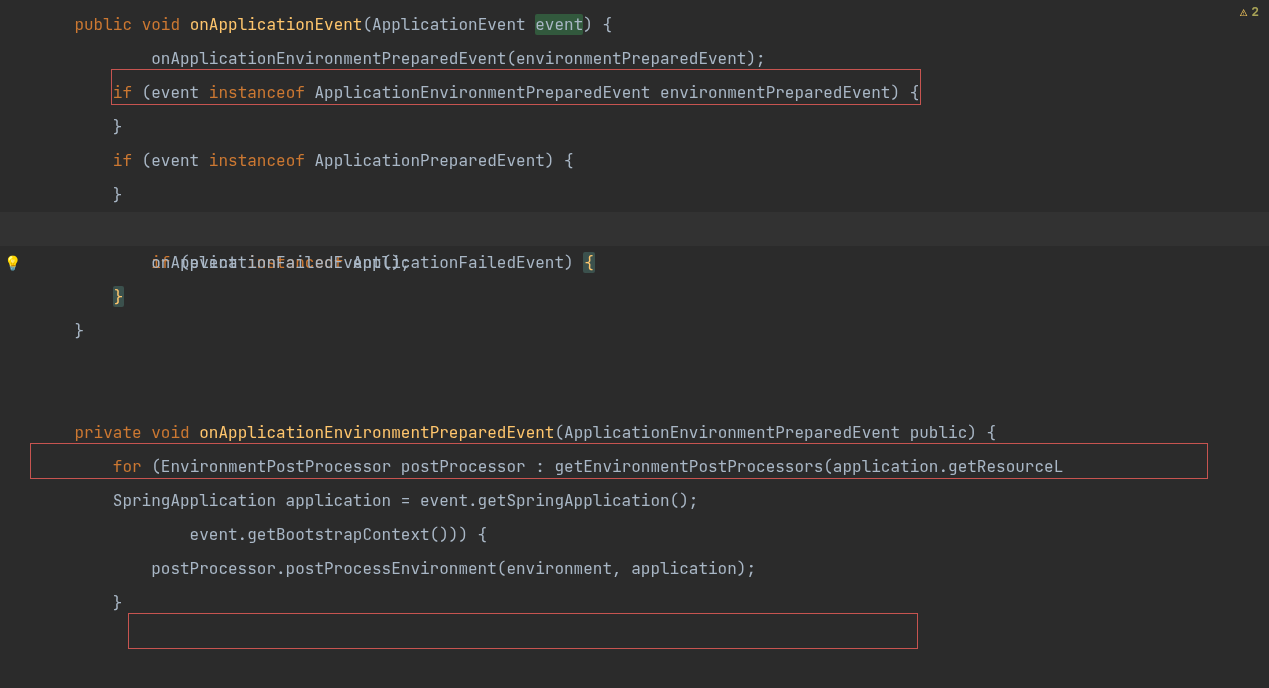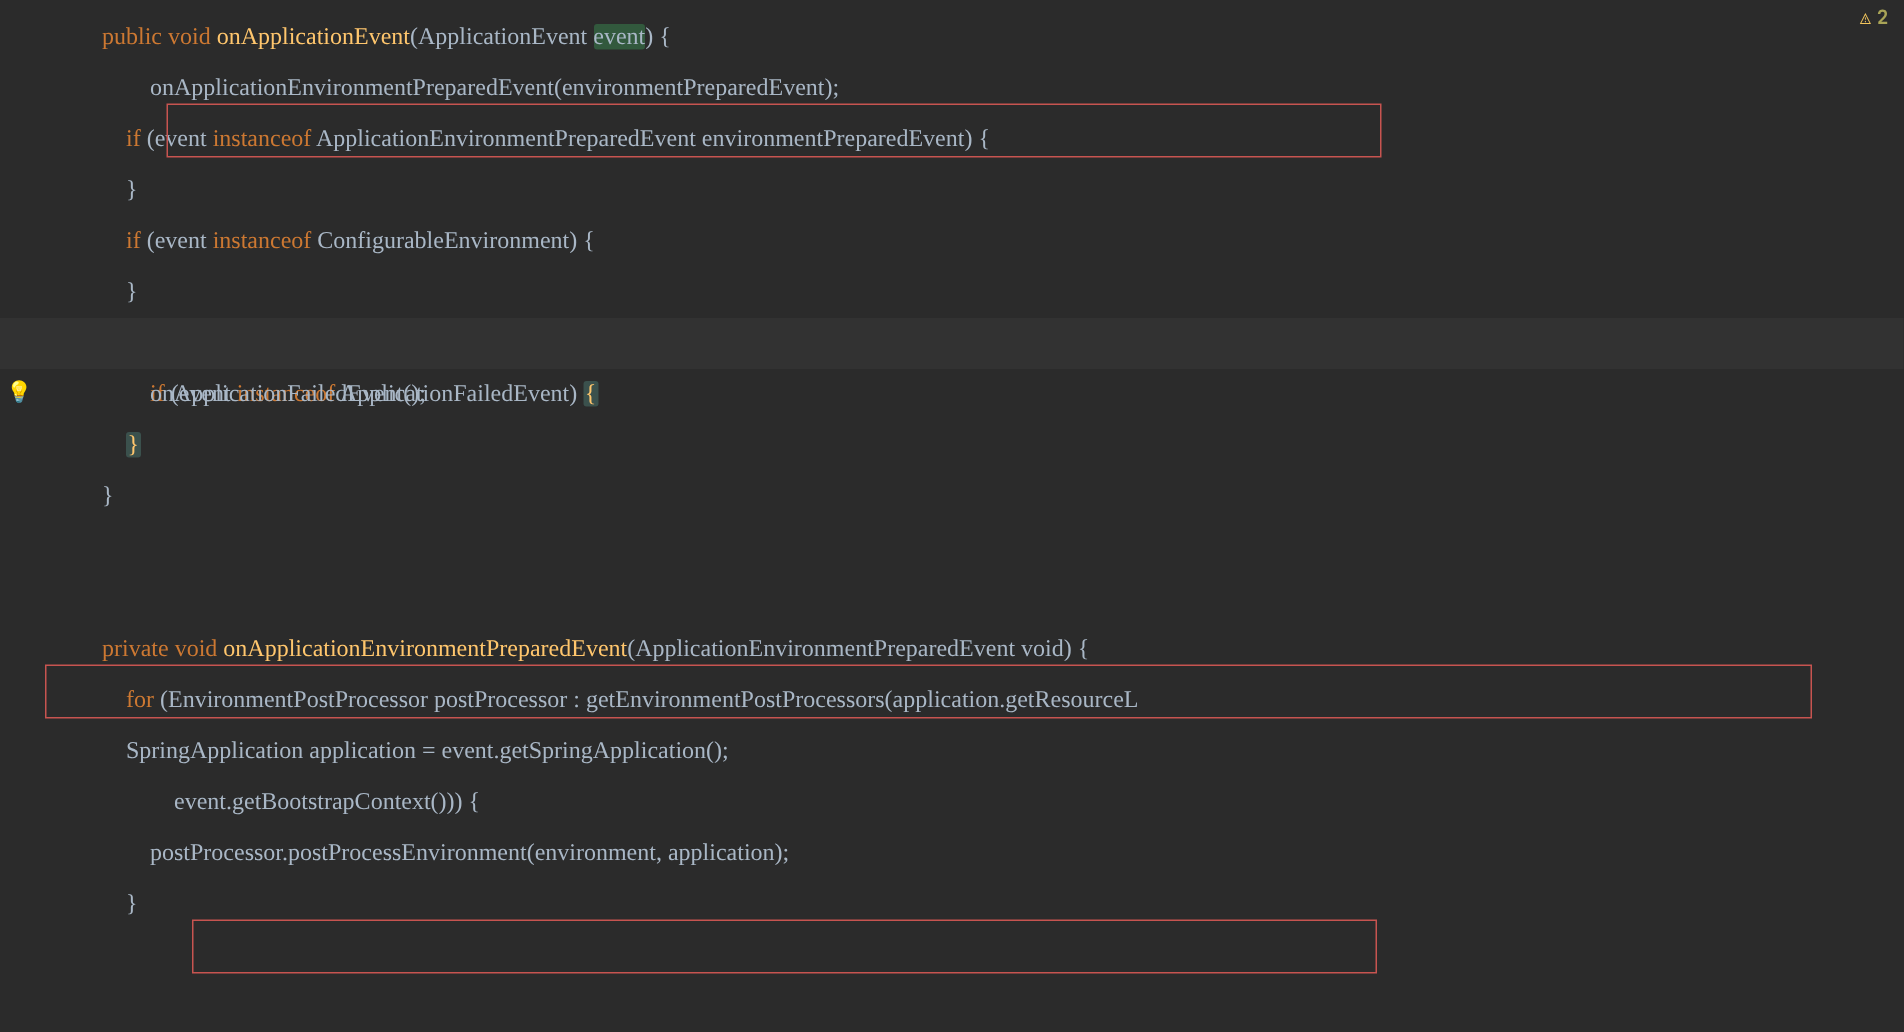--- a/index.html
+++ b/index.html
@@ -16,22 +16,21 @@
   .editor {
     padding: 8px 0 0 0;
     position: relative;
     height: 100%;
   }
   .line {
     height: 34px;
     line-height: 34px;
     white-space: pre;
     position: relative;
-    padding-left: 52px;
-    font-family: Liberation Serif, serif;
+    padding-left: 36px;
   }
   .lightbulb {
     position: absolute;
     left: 4px;
     color: #f0a732;
     font-size: 14px;
   }
   .kw { color: #cc7832; }
   .mt { color: #ffc66d; }
   .id { color: #a9b7c6; }
@@ -68,38 +67,38 @@
   </div>
 
   <div class="line">    <span class="kw">public</span> <span class="kw">void</span> <span class="mt">onApplicationEvent</span><span class="pn">(</span><span class="id">ApplicationEvent </span><span class="param-hl">event</span><span class="pn">) {</span></div>
 
   <div class="line">            <span class="id">onApplicationEnvironmentPreparedEvent(environmentPreparedEvent);</span></div>
 
   <div class="line">        <span class="kw">if</span><span class="id"> (event </span><span class="kw">instanceof</span><span class="id"> ApplicationEnvironmentPreparedEvent environmentPreparedEvent) {</span></div>
 
   <div class="line">        <span class="id">}</span></div>
 
-  <div class="line">        <span class="kw">if</span><span class="id"> (event </span><span class="kw">instanceof</span><span class="id"> ConfigurableEnvironment) {</span></div>
+  <div class="line">        <span class="kw">if</span><span class="id"> (event </span><span class="kw">instanceof</span><span class="id"> ApplicationPreparedEvent) {</span></div>
 
 
   <div class="line">        <span class="id">}</span></div>
 
   <div class="line caret-line">
     <span class="lightbulb">💡</span>        <span class="kw">if</span><span class="id"> (event </span><span class="kw">instanceof</span><span class="id"> ApplicationFailedEvent) </span><span class="br-match">{</span></div>
 
   <div class="line">            <span class="id">onApplicationFailedEvent();</span></div>
 
   <div class="line">        <span class="br-match">}</span></div>
 
   <div class="line">    <span class="id">}</span></div>
 
   <div class="line"><span></span></div>
   <div class="line"><span></span></div>
 
-  <div class="line">    <span class="kw">private</span> <span class="kw">void</span> <span class="mt">onApplicationEnvironmentPreparedEvent</span><span class="id">(ApplicationEnvironmentPreparedEvent void) {</span></div>
+  <div class="line">    <span class="kw">private</span> <span class="kw">void</span> <span class="mt">onApplicationEnvironmentPreparedEvent</span><span class="id">(ApplicationEnvironmentPreparedEvent public) {</span></div>
 
 
   <div class="line">        <span class="kw">for</span><span class="id"> (EnvironmentPostProcessor postProcessor : getEnvironmentPostProcessors(application.getResourceL</span></div>
 
   <div class="line">        <span class="id">SpringApplication application = event.getSpringApplication();</span></div>
 
   <div class="line">                <span class="id">event.getBootstrapContext())) {</span></div>
 
   <div class="line">            <span class="id">postProcessor.postProcessEnvironment(environment, application);</span></div>
 

